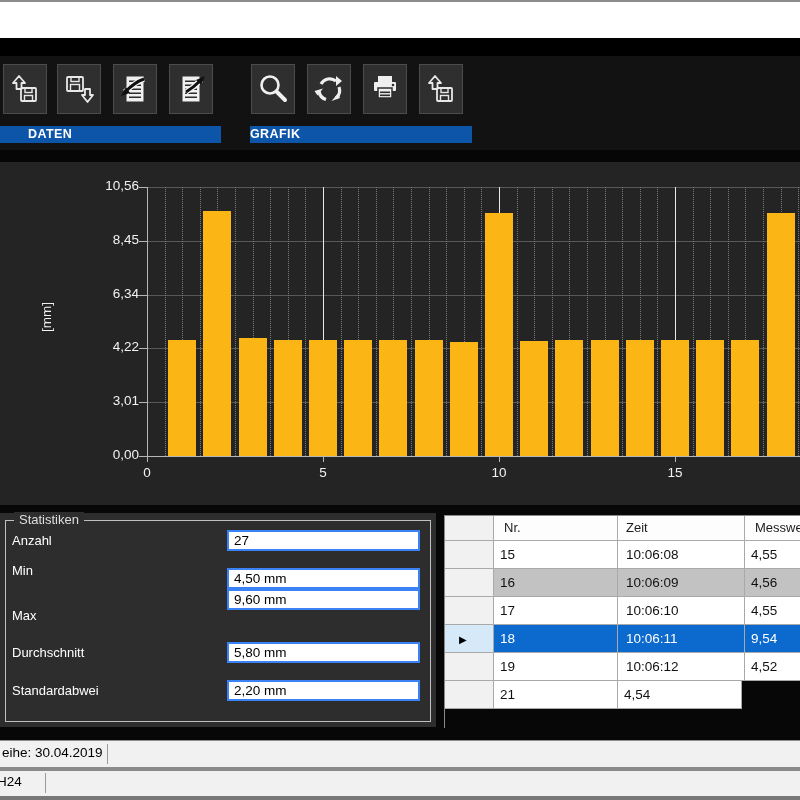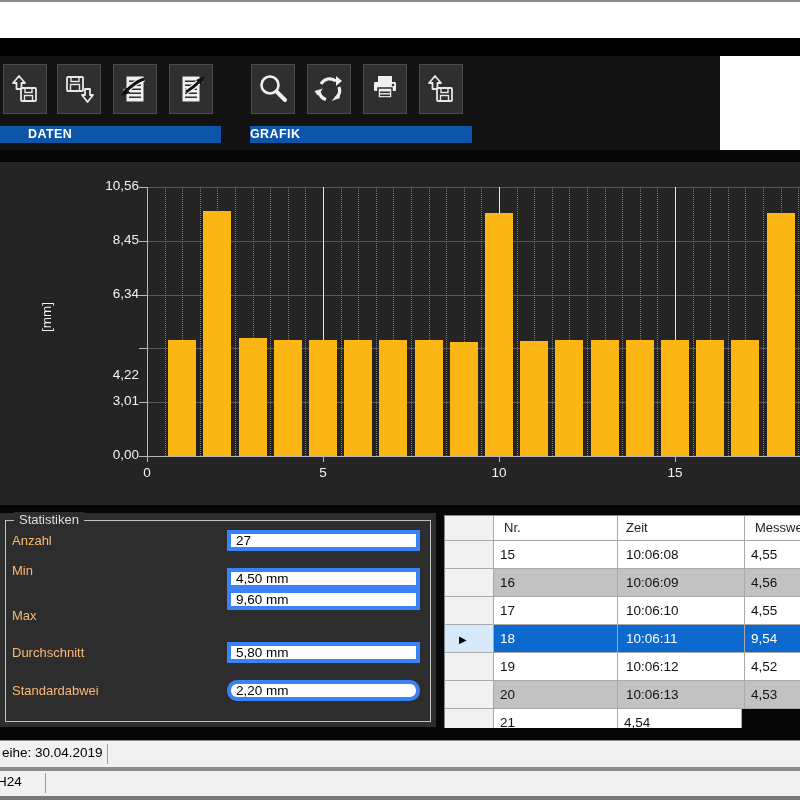--- a/index.html
+++ b/index.html
@@ -5,21 +5,21 @@
   html,body{margin:0;padding:0;background:#ddd;}
   .screen{position:relative;width:800px;height:800px;overflow:hidden;background:#fff;
           font-family:"Liberation Sans","DejaVu Sans",sans-serif;}
   .abs{position:absolute;}
 
   
   .top-hairline{left:0;top:0;width:800px;height:2px;background:#8c8c8c;}
   .black-bar{left:0;top:38px;width:800px;height:18px;background:#000;}
 
   
-  .toolbar{left:0;top:56px;width:720px;height:94px;background:#121212;}
+  .toolbar{left:0;top:56px;width:800px;height:94px;background:#121212;}
   .tbtn{position:absolute;top:8px;width:44px;height:50px;background:#2f2f2f;
         border:1px solid #4b4b4b;box-sizing:border-box;cursor:pointer;
         display:flex;align-items:center;justify-content:center;}
   .grp-label{position:absolute;top:70px;height:17px;background:#0D55A9;color:#fff;
              font-size:12.5px;font-weight:bold;line-height:17px;letter-spacing:.4px;}
   .grp-label span{position:absolute;top:0;}
 
   
   .sep1{left:0;top:150px;width:800px;height:12px;background:#060606;}
   .chart-panel{left:0;top:162px;width:800px;height:343px;background:#242424;}
@@ -36,23 +36,23 @@
   .ylabel-mm{left:29px;top:307px;width:40px;height:20px;color:#f2f2f2;font-size:13.5px;
              text-align:center;transform:rotate(-90deg);}
 
   
   .sep2{left:0;top:505px;width:800px;height:235px;background:#070707;}
   .stats-panel{left:0;top:513px;width:436px;height:214px;background:#2d2d2d;}
   .groupbox{position:absolute;left:5px;top:7px;width:426px;height:202px;
             border:1px solid #c0c0c0;box-sizing:border-box;}
   .gb-legend{position:absolute;left:14px;top:-1px;background:#2d2d2d;padding:0 5px;
              color:#dedede;font-size:13px;line-height:16px;}
-  .stat-label{position:absolute;left:12px;color:#fdba74;font-size:13px;}
+  .stat-label{position:absolute;left:12px;color:#ffffff;font-size:13px;}
   .stat-input{position:absolute;left:227px;width:193px;height:21px;background:#fff;
-              border:4px solid #3b82f6;box-sizing:border-box;font-family:"Liberation Sans",sans-serif;
+              border:2px solid #3b82f6;box-sizing:border-box;font-family:"Liberation Sans",sans-serif;
               font-size:13.5px;color:#000;padding:0 0 0 5px;}
 
   
   .table-wrap{left:444px;top:515px;width:356px;height:212px;overflow:hidden;
               border-left:1px solid #8a8a8a;border-top:1px solid #8a8a8a;background:transparent;}
   .trow{display:flex;}
   .hc,.dc{box-sizing:border-box;border-right:1px solid #a9a9a9;border-bottom:1px solid #a9a9a9;
           overflow:hidden;white-space:nowrap;flex:none;}
   .hc{height:25px;line-height:24px;background:#fdfdfd;color:#1c1c1c;font-size:13px;padding-left:10px;}
   .dc{height:28px;line-height:27px;background:#fff;color:#111;font-size:13.5px;padding-left:6px;}
@@ -177,21 +177,21 @@
 
   <div class="abs chart-panel">
       <div class="gl-h" style="left: 147px; top: 294px; width: 653px;"></div>
       <div class="ytick" style="left: 139px; top: 294px;"></div>
       <div class="ylab" style="left: 85px; top: 285px;">0,00</div>
       <div class="gl-h" style="left: 147px; top: 240.2px; width: 653px;"></div>
       <div class="ytick" style="left: 139px; top: 240.2px;"></div>
       <div class="ylab" style="left: 85px; top: 231.2px;">3,01</div>
       <div class="gl-h" style="left: 147px; top: 186.4px; width: 653px;"></div>
       <div class="ytick" style="left: 139px; top: 186.4px;"></div>
-      <div class="ylab" style="left: 85px; top: 177.4px; margin-top: 28px;">4,22</div>
+      <div class="ylab" style="left: 85px; top: 177.4px;">4,22</div>
       <div class="gl-h" style="left: 147px; top: 132.6px; width: 653px;"></div>
       <div class="ytick" style="left: 139px; top: 132.6px;"></div>
       <div class="ylab" style="left: 85px; top: 123.6px;">6,34</div>
       <div class="gl-h" style="left: 147px; top: 78.8px; width: 653px;"></div>
       <div class="ytick" style="left: 139px; top: 78.8px;"></div>
       <div class="ylab" style="left: 85px; top: 69.8px;">8,45</div>
       <div class="gl-h" style="left: 147px; top: 25px; width: 653px;"></div>
       <div class="ytick" style="left: 139px; top: 25px;"></div>
       <div class="ylab" style="left: 85px; top: 16px;">10,56</div>
       <div class="gl-v-dot" style="left: 164.6px; top: 25px; height: 269px;"></div>
@@ -274,21 +274,21 @@
     <div class="stat-label" style="top:50px">Min</div>
     <input class="stat-input" style="top: 55px;" readonly="" value="4,50 mm">
 
     <div class="stat-label" style="top:95px">Max</div>
     <input class="stat-input" style="top: 76px;" readonly="" value="9,60 mm">
 
     <div class="stat-label" style="top:132px">Durchschnitt</div>
     <input class="stat-input" style="top: 129px;" readonly="" value="5,80 mm">
 
     <div class="stat-label" style="top:170px">Standardabwei</div>
-    <input class="stat-input" style="top: 167px; border-radius: 10px;" readonly="" value="2,20 mm">
+    <input class="stat-input" style="top: 167px;" readonly="" value="2,20 mm">
   </div>
 
   <div class="abs table-wrap">
       <div class="trow">
         <div class="hc c0"></div>
         <div class="hc c1">Nr.</div>
         <div class="hc c2">Zeit</div>
         <div class="hc c3">Messwert</div>
       </div>
       <div class="trow">
@@ -313,26 +313,20 @@
         <div class="dc c0"><span class="row-arrow">▶</span></div>
         <div class="dc c1">18</div>
         <div class="dc c2">10:06:11</div>
         <div class="dc c3">9,54</div>
       </div>
       <div class="trow">
         <div class="dc c0"></div>
         <div class="dc c1">19</div>
         <div class="dc c2">10:06:12</div>
         <div class="dc c3">4,52</div>
-      </div>
-      <div class="trow shaded">
-        <div class="dc c0"></div>
-        <div class="dc c1">20</div>
-        <div class="dc c2">10:06:13</div>
-        <div class="dc c3">4,53</div>
       </div>
       <div class="trow">
         <div class="dc c0"></div>
         <div class="dc c1">21</div>
         <div class="dc c3">4,54</div>
       </div>
     </div>
 
   <div class="abs status1">
     <div class="status-text" style="left:2px;top:4px">eihe: 30.04.2019</div>

